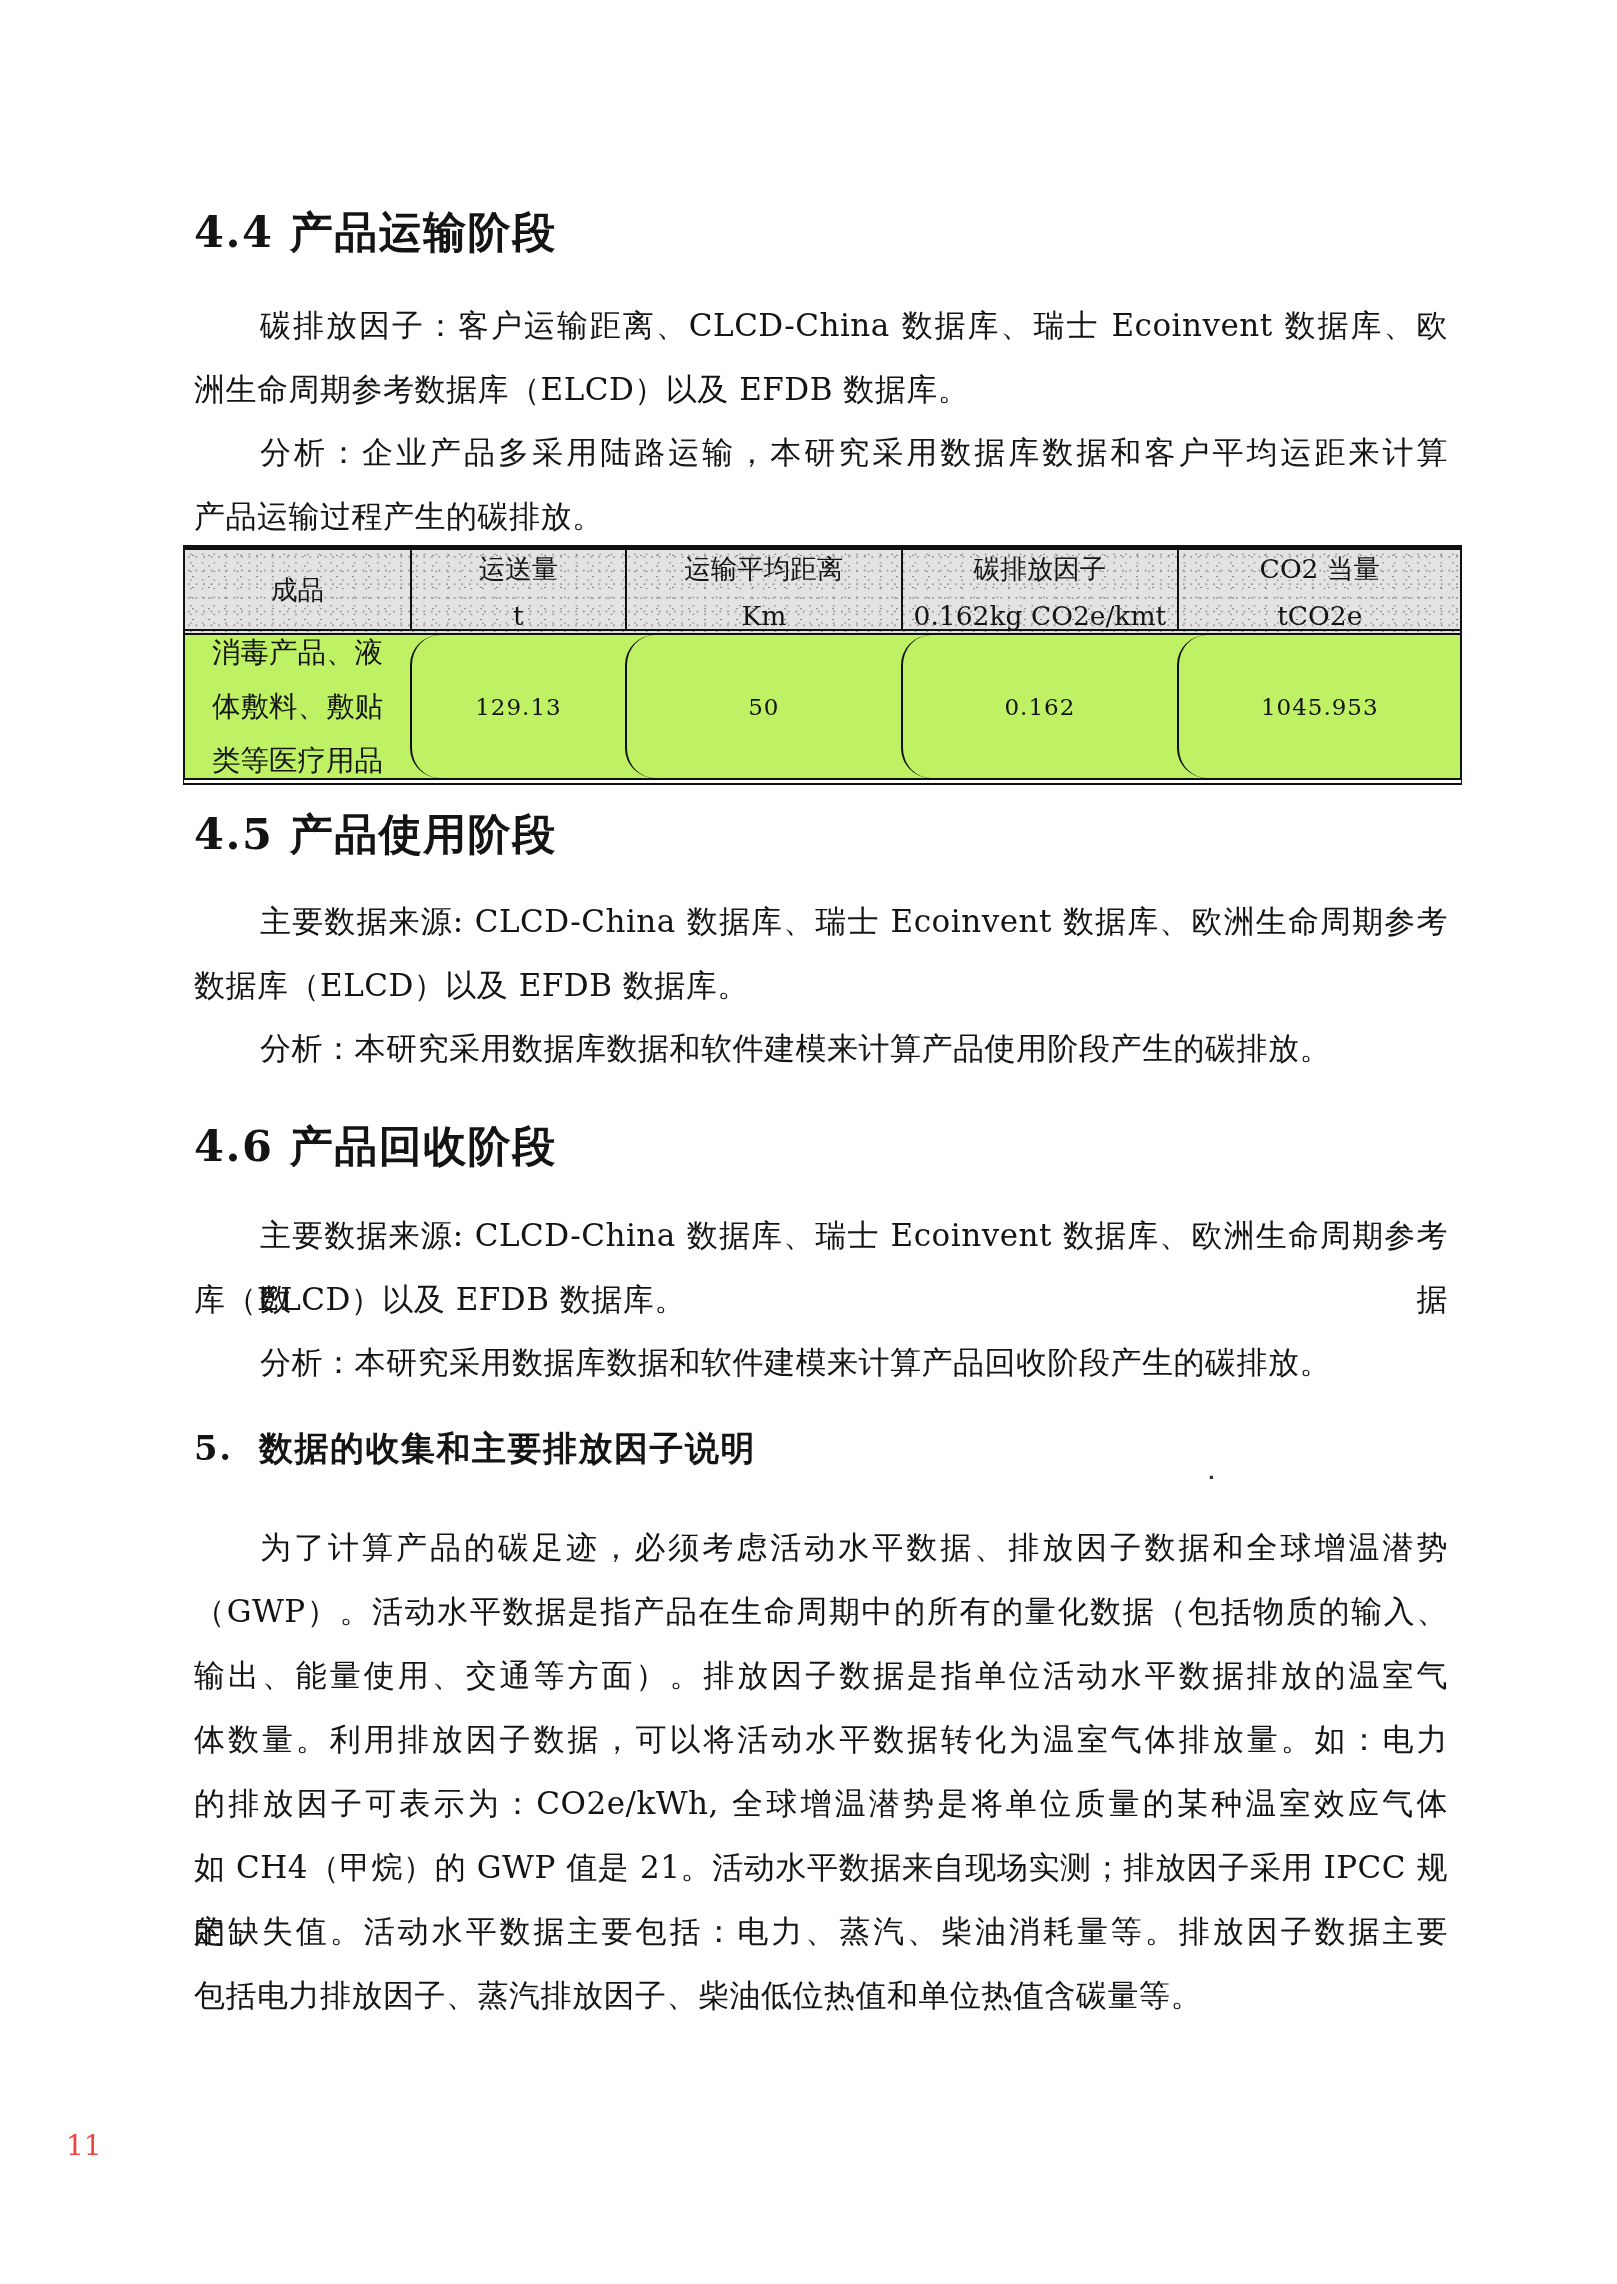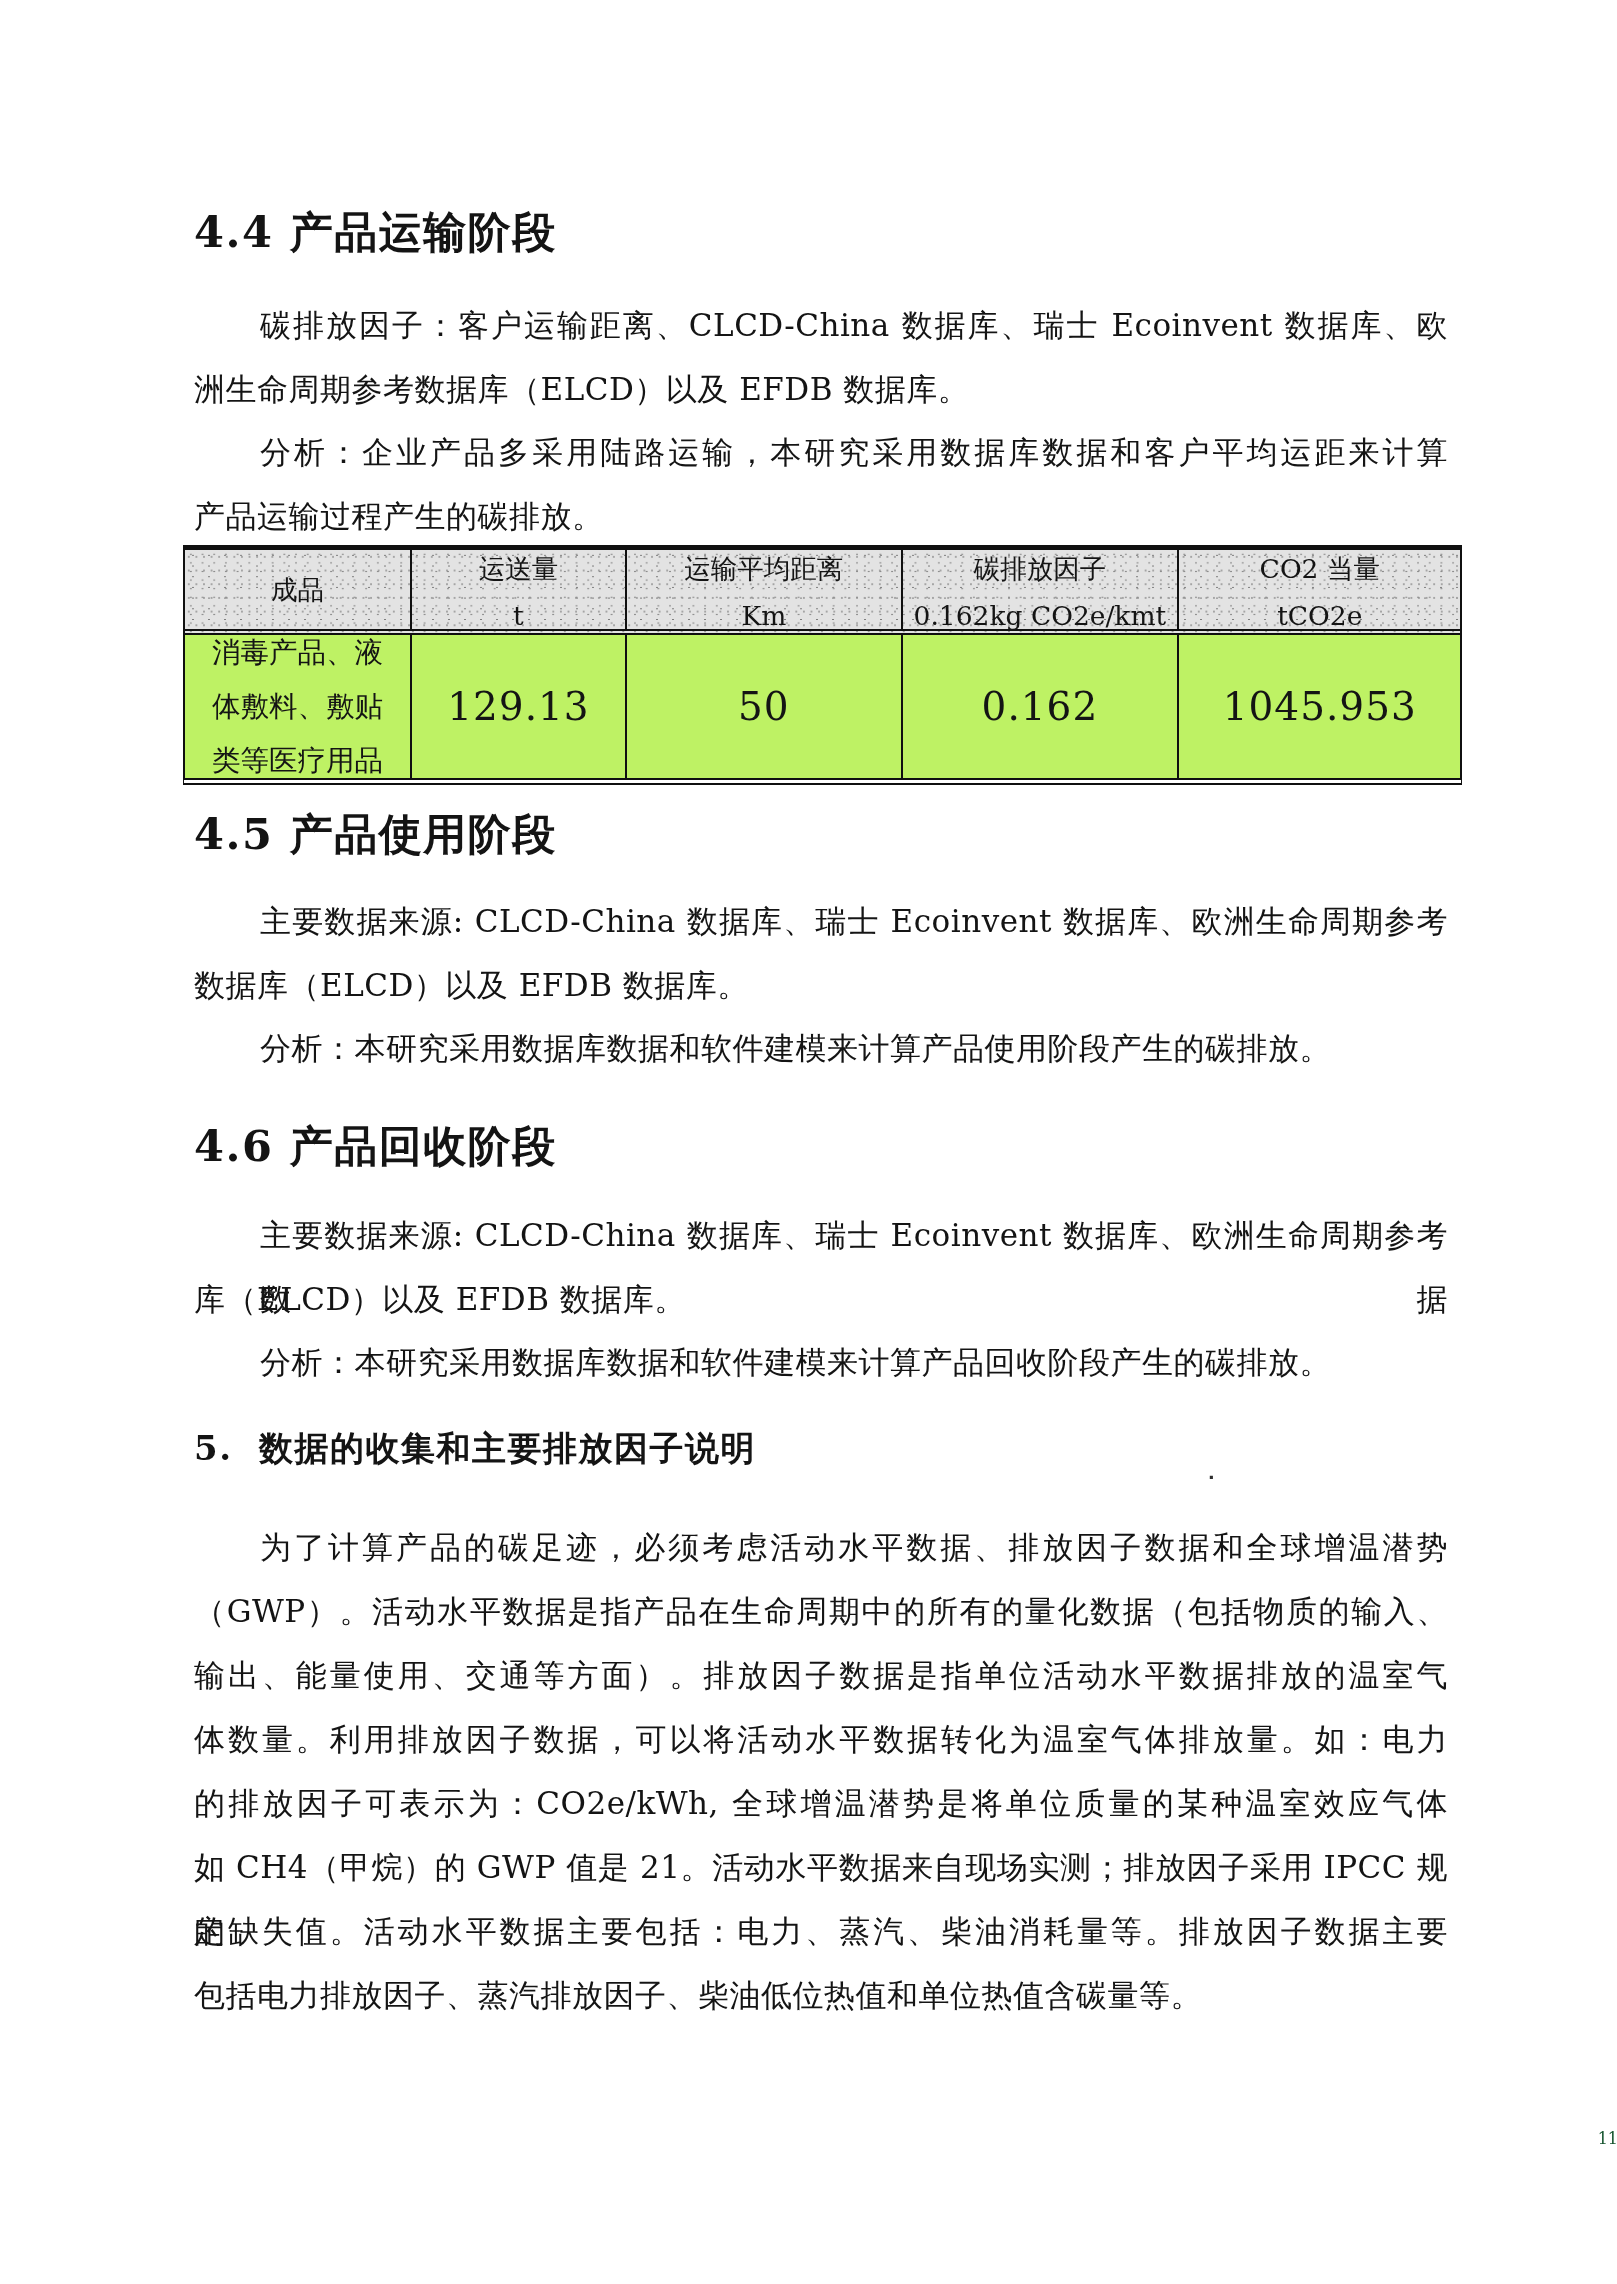--- a/index.html
+++ b/index.html
@@ -68,27 +68,27 @@
   .c1 { width:17.6%; } .c2 { width:16.9%; } .c3 { width:21.6%; }
   .c4 { width:21.7%; } .c5 { width:22.2%; }
   .th, .td { display:flex; flex-direction:column; align-items:center; }
   .th + .th, .td + .td { border-left:2.5px solid #101010; }
   .th {
     padding-top:4px; gap:17.3px;
     font-size:26.5px; line-height:29.5px;
     text-align:center; white-space:nowrap;
   }
   .th.vcenter { justify-content:center; padding-top:0; gap:0; }
-  .td.num { justify-content:center; font-size:39px; letter-spacing:1px; }
+  .td.num { justify-content:center; font-size:23px; letter-spacing:1px;border-radius:30px; }
   .td.product { justify-content:center; font-size:28.5px; line-height:54px; white-space:nowrap; }
 
   .pageno {
     position:absolute; top:2121px; left:0; width:100%;
-    text-align:right; text-indent:66px;
-    font-size:16px; color:#14532d;
+    text-align:left; text-indent:66px;
+    font-size:28px; color:#ef4444;
   }
   .stray {
     position:absolute; top:1443px; left:1197px;
     font-size:28.5px; color:#2e2e2e;
   }
 </style>
 </head>
 <body>
 
 <div class="page">

